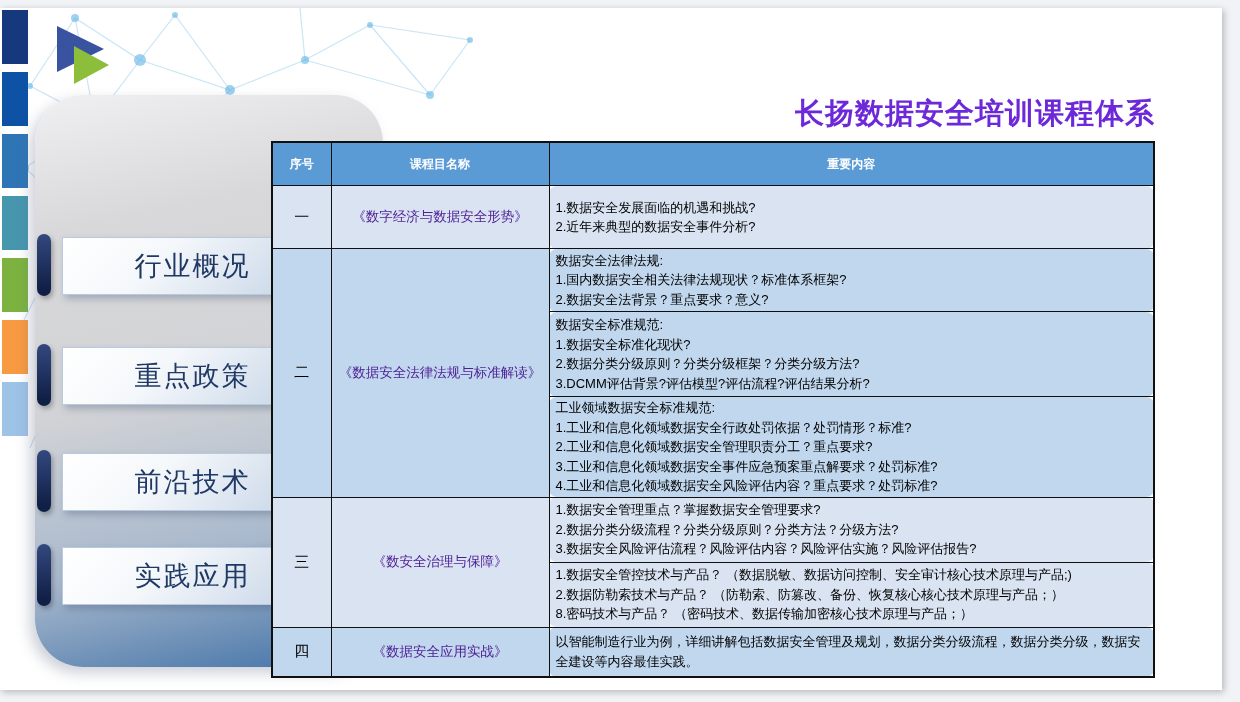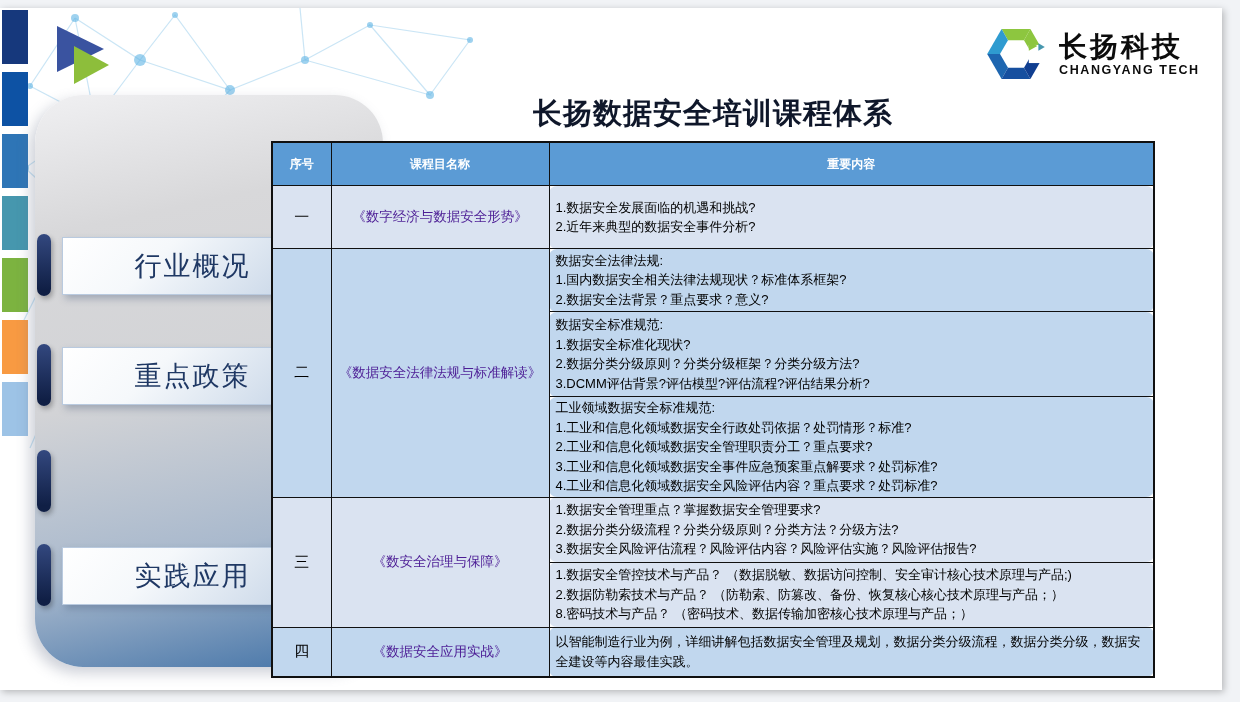--- a/index.html
+++ b/index.html
@@ -48,21 +48,21 @@
     border:1px solid #b9cadf;
     box-shadow:3px 4px 7px rgba(70,90,120,.35);
     display:flex;align-items:center;justify-content:center;
     font-size:27px;color:var(--btn_text);letter-spacing:2px;
     cursor:pointer;
     padding-left:28px;
   }
   
   .slide-title{
     position:absolute;left:271px;top:86px;width:884px;z-index:3;
-    text-align:center;font-size:29px;font-weight:bold;color:#0f172a;
+    text-align:right;font-size:29px;font-weight:bold;color:#6d28d9;
     letter-spacing:1px;
   }
   
   .table-wrap{position:absolute;left:271px;top:133px;z-index:3;}
   table.course{
     border-collapse:collapse;table-layout:fixed;width:884px;
     border:2px solid #101010;
   }
   table.course th,table.course td{border:1px solid #101010;overflow:hidden;}
   table.course th{
@@ -145,20 +145,21 @@
   <div class="side-group" style="top:226px">
     <div class="pill"></div>
     <div class="side-btn">行业概况</div>
   </div>
   <div class="side-group" style="top:336px">
     <div class="pill"></div>
     <div class="side-btn">重点政策</div>
   </div>
   <div class="side-group" style="top:442px">
     <div class="pill"></div>
+    <div class="side-btn">前沿技术</div>
   </div>
   <div class="side-group" style="top:536px">
     <div class="pill"></div>
     <div class="side-btn">实践应用</div>
   </div>
 
   <div class="slide-title">长扬数据安全培训课程体系</div>
 
   <div class="table-wrap">
     <table class="course">
@@ -215,31 +216,14 @@
         </tr>
         <tr class="band-b" style="height:40px">
           <td class="num">四</td>
           <td class="course-name">《数据安全应用实战》</td>
           <td class="content">以智能制造行业为例，详细讲解包括数据安全管理及规划，数据分类分级流程，数据分类分级，数据安全建设等内容最佳实践。</td>
         </tr>
       </tbody>
     </table>
   </div>
 
-  <div class="logo">
-    <svg width="66" height="64" viewBox="0 0 60 60">
-      <polygon points="16.5,6.6 43.5,6.6 37.5,17 22.5,17" fill="#8dc63f"></polygon>
-      <polygon points="16.5,6.6 3,30 15,30 22.5,17" fill="#2f9bd0"></polygon>
-      <polygon points="3,30 16.5,53.4 22.5,43 15,30" fill="#1e66b0"></polygon>
-      <polygon points="16.5,53.4 43.5,53.4 37.5,43 22.5,43" fill="#164f9f"></polygon>
-      <polygon points="43.5,53.4 57,30 45,30 37.5,43" fill="#103e90"></polygon>
-      <polygon points="43.5,6.6 57,30 45,30 37.5,17" fill="#8dc63f"></polygon>
-      <rect x="42" y="21.5" width="18" height="17" fill="#ffffff"></rect>
-      <polygon points="42,18 50,22.5 42,27" fill="#8dc63f"></polygon>
-      <polygon points="51,20 57,23.5 51,27" fill="#4697ae"></polygon>
-    </svg>
-    <div class="logo-text">
-      <div class="logo-cn">长扬科技</div>
-      <div class="logo-en">CHANGYANG TECH</div>
-    </div>
-  </div>
 
 </div>
 
 </body></html>

